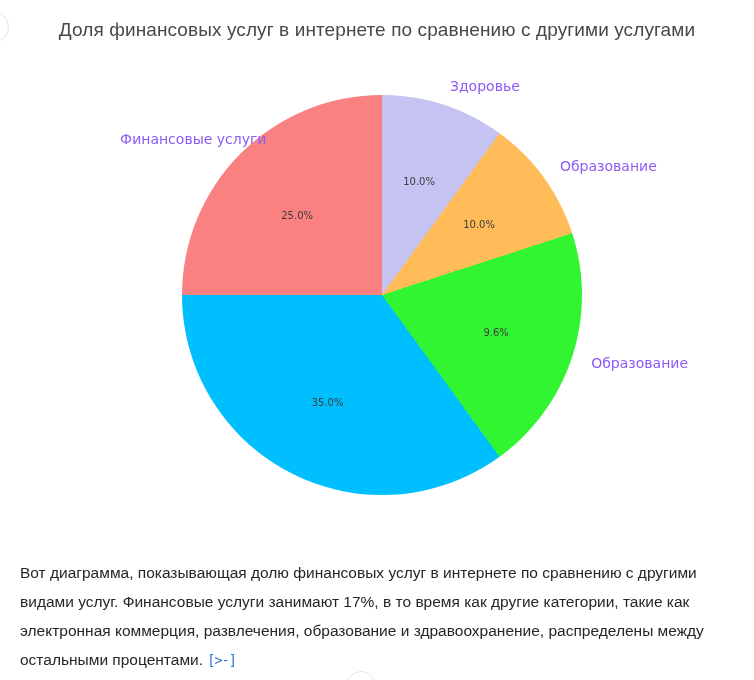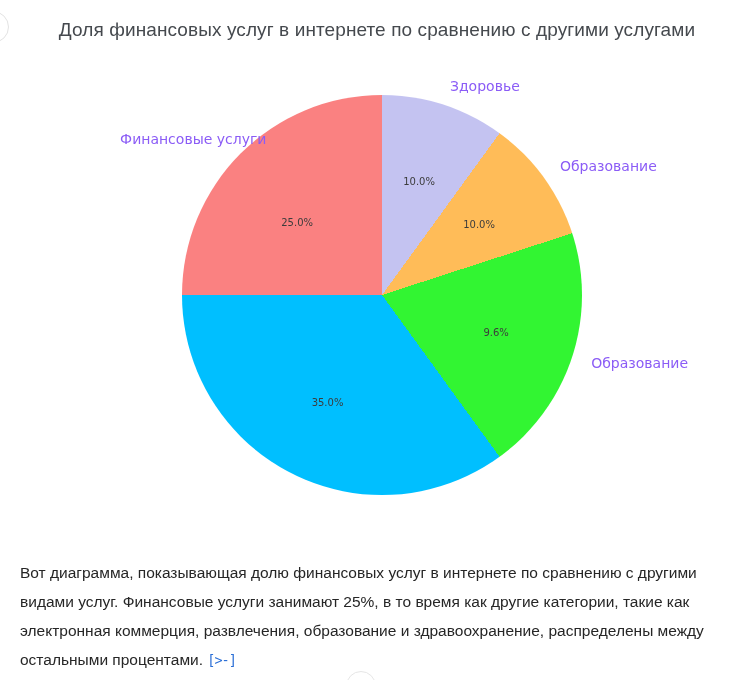--- a/index.html
+++ b/index.html
@@ -76,22 +76,22 @@
 
 <div class="pie" style="background: conic-gradient(rgb(196, 195, 241) 0deg, rgb(196, 195, 241) 36deg, rgb(255, 188, 88) 36deg, rgb(255, 188, 88) 72deg, rgb(50, 245, 50) 72deg, rgb(50, 245, 50) 144deg, rgb(0, 191, 255) 144deg, rgb(0, 191, 255) 270deg, rgb(250, 129, 129) 270deg, rgb(250, 129, 129) 360deg);"></div>
 <div class="pie-labels">
     <div class="pct-label" style="left: 419.082px; top: 180.873px;">10.0%</div>
     <div class="cat-label" style="left: 449.984px; top: 85.7676px;">Здоровье</div>
     <div class="pct-label" style="left: 479.082px; top: 224.466px;">10.0%</div>
     <div class="cat-label" style="left: 559.984px; top: 159px; margin-top: 7px;">Образование</div>
     <div class="pct-label" style="left: 496.127px; top: 332.082px;">9.6%</div>
     <div class="cat-label" style="left: 591.232px; top: 362.984px;">Образование</div>
     <div class="pct-label" style="left: 327.521px; top: 401.921px;">35.0%</div>
-    <div class="pct-label" style="left: 297.147px; top: 222px;">25.0%</div>
+    <div class="pct-label" style="left: 297.147px; top: 215px;">25.0%</div>
     <div class="cat-label right" style="left: 226.437px; top: 139.437px; margin-left: 40px;">Финансовые услуги</div>
   </div>
 
 <p class="message"><span>Вот диаграмма, показывающая долю финансовых услуг в интернете по сравнению с другими
-видами услуг. Финансовые услуги занимают 25%, в то время как другие категории, такие как
+видами услуг. Финансовые услуги занимают 17%, в то время как другие категории, такие как
 электронная коммерция, развлечения, образование и здравоохранение, распределены между
 остальными процентами.</span> <span class="citation-icon">[&gt;-]</span></p>
 
 <div class="scroll-partial"></div>
 
 </body></html>

